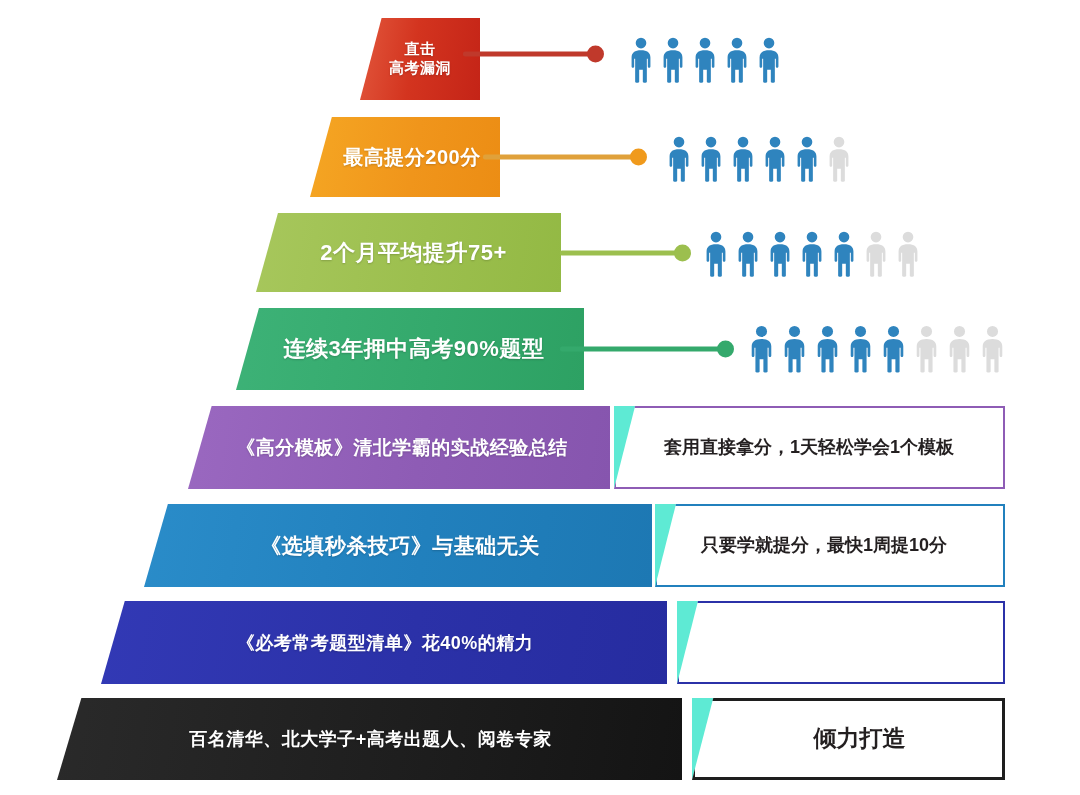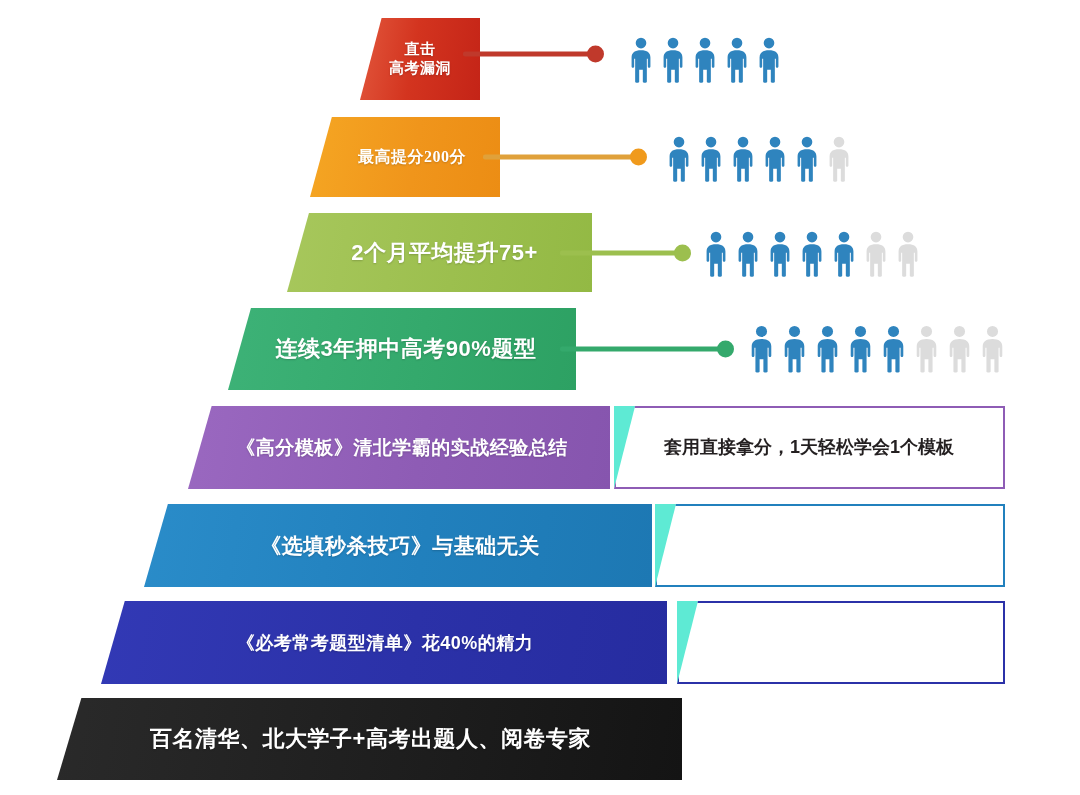--- a/index.html
+++ b/index.html
@@ -87,21 +87,21 @@
         <svg viewBox="0 0 40 70" width="26" height="60" class="person">
           <circle cx="20" cy="9" r="8.2" fill="#2f84be"></circle>
           <path d="M20 20 C10.5 20 5.5 24 5.5 31 L5.5 45 C5.5 47.6 9.5 47.6 9.5 45 L9.5 33 L11 33 L11 68.4 C11 70.5 17.2 70.5 17.2 68.4 L17.2 50 L22.8 50 L22.8 68.4 C22.8 70.5 29 70.5 29 68.4 L29 33 L30.5 33 L30.5 45 C30.5 47.6 34.5 47.6 34.5 45 L34.5 31 C34.5 24 29.5 20 20 20 Z" fill="#2f84be"></path>
         </svg>
       </span>
     </div>
 
   <div class="layer" style="left:310px;top:117px;width:190px;height:80px;">
     <div class="shape" style="background:linear-gradient(100deg,#f5a623 0%,#f0951b 55%,#ec8d14 100%);
                 clip-path:polygon(11.5% 0,100% 0,100% 100%,0 100%);"></div>
-    <div class="ltext" style="font-size:16px;padding-left:14px;font-family:Liberation Serif, serif;">最高提分200分</div>
+    <div class="ltext" style="font-size:20px;padding-left:14px;">最高提分200分</div>
   </div>
   <div class="connector" style="left:483px;top:148px;width:175px;height:18px;">
     <div class="conn-line" style="left:0;width:153px;background:#e0a13a;"></div>
     <div class="conn-dot" style="left:147px;background:#f09a1c;"></div>
   </div>
   <div class="people" style="left:666px;top:128px;height:60px;gap:6px;">
       <span style="display: inline-block;">
         <svg viewBox="0 0 40 70" width="26" height="58" class="person">
           <circle cx="20" cy="9" r="8.2" fill="#2f84be"></circle>
           <path d="M20 20 C10.5 20 5.5 24 5.5 31 L5.5 45 C5.5 47.6 9.5 47.6 9.5 45 L9.5 33 L11 33 L11 68.4 C11 70.5 17.2 70.5 17.2 68.4 L17.2 50 L22.8 50 L22.8 68.4 C22.8 70.5 29 70.5 29 68.4 L29 33 L30.5 33 L30.5 45 C30.5 47.6 34.5 47.6 34.5 45 L34.5 31 C34.5 24 29.5 20 20 20 Z" fill="#2f84be"></path>
@@ -132,21 +132,21 @@
         </svg>
       </span>
       <span style="display: inline-block;">
         <svg viewBox="0 0 40 70" width="26" height="58" class="person">
           <circle cx="20" cy="9" r="8.2" fill="#dcdcdc"></circle>
           <path d="M20 20 C10.5 20 5.5 24 5.5 31 L5.5 45 C5.5 47.6 9.5 47.6 9.5 45 L9.5 33 L11 33 L11 68.4 C11 70.5 17.2 70.5 17.2 68.4 L17.2 50 L22.8 50 L22.8 68.4 C22.8 70.5 29 70.5 29 68.4 L29 33 L30.5 33 L30.5 45 C30.5 47.6 34.5 47.6 34.5 45 L34.5 31 C34.5 24 29.5 20 20 20 Z" fill="#dcdcdc"></path>
         </svg>
       </span>
     </div>
 
-  <div class="layer" style="left:287px;top:213px;width:305px;height:79px;align-items:center;">
+  <div class="layer" style="left:256px;top:213px;width:305px;height:79px;align-items:center;">
     <div class="shape" style="background:linear-gradient(100deg,#a7c75c 0%,#9cbf4e 55%,#93b944 100%);
                 clip-path:polygon(7.2% 0,100% 0,100% 100%,0 100%);"></div>
     <div class="ltext" style="font-size:22px;padding-left:10px;">2个月平均提升75+</div>
   </div>
   <div class="connector" style="left:560px;top:244px;width:145px;height:18px;">
     <div class="conn-line" style="left:0;width:120px;background:#9cbf4e;"></div>
     <div class="conn-dot" style="left:114px;background:#9cbf4e;"></div>
   </div>
   <div class="people" style="left:703px;top:222px;height:62px;gap:6px;">
       <span style="display: inline-block;">
@@ -186,21 +186,21 @@
         </svg>
       </span>
       <span style="display: inline-block;">
         <svg viewBox="0 0 40 70" width="26" height="60" class="person">
           <circle cx="20" cy="9" r="8.2" fill="#dcdcdc"></circle>
           <path d="M20 20 C10.5 20 5.5 24 5.5 31 L5.5 45 C5.5 47.6 9.5 47.6 9.5 45 L9.5 33 L11 33 L11 68.4 C11 70.5 17.2 70.5 17.2 68.4 L17.2 50 L22.8 50 L22.8 68.4 C22.8 70.5 29 70.5 29 68.4 L29 33 L30.5 33 L30.5 45 C30.5 47.6 34.5 47.6 34.5 45 L34.5 31 C34.5 24 29.5 20 20 20 Z" fill="#dcdcdc"></path>
         </svg>
       </span>
     </div>
 
-  <div class="layer" style="left:228px;top:308px;width:348px;height:82px;">
+  <div class="layer" style="left:236px;top:308px;width:348px;height:82px;">
     <div class="shape" style="background:linear-gradient(100deg,#3db277 0%,#34a96c 55%,#2da163 100%);
                 clip-path:polygon(6.6% 0,100% 0,100% 100%,0 100%);"></div>
     <div class="ltext" style="font-size:22px;padding-left:8px;">连续3年押中高考90%题型</div>
   </div>
   <div class="connector" style="left:560px;top:340px;width:185px;height:18px;">
     <div class="conn-line" style="left:0;width:163px;background:#34a96c;"></div>
     <div class="conn-dot" style="left:157px;background:#34a96c;"></div>
   </div>
   <div class="people" style="left:748px;top:316px;height:64px;gap:6px;">
       <span style="display: inline-block;">
@@ -265,31 +265,37 @@
   </div>
 
   <div class="layer" style="left:144px;top:504px;width:508px;height:83px;">
     <div class="shape" style="background:linear-gradient(100deg,#2a8cc9 0%,#2180bd 55%,#1d78b3 100%);
                 clip-path:polygon(4.7% 0,100% 0,100% 100%,0 100%);"></div>
     <div class="ltext" style="font-size:21px;padding-left:4px;">《选填秒杀技巧》与基础无关</div>
   </div>
   <div class="callout" style="left:655px;top:504px;width:350px;height:83px;">
     <div class="cbox" style="border-width:2.5px;border-color:#2180bd;
                 clip-path:polygon(6.0% 0,100% 0,100% 100%,0 100%);"></div>
+    <div class="ctext" style="font-size:18px;padding-left:46px;padding-right:16px;">只要学就提分，最快1周提10分</div>
   </div>
 
   <div class="layer" style="left:101px;top:601px;width:566px;height:83px;">
     <div class="shape" style="background:linear-gradient(100deg,#3239b5 0%,#2b31a8 55%,#262ca0 100%);
                 clip-path:polygon(4.2% 0,100% 0,100% 100%,0 100%);"></div>
     <div class="ltext" style="font-size:18px;padding-left:2px;">《必考常考题型清单》花40%的精力</div>
   </div>
   <div class="callout" style="left:677px;top:601px;width:328px;height:83px;">
     <div class="cbox" style="border-width:2.5px;border-color:#2b31a8;
                 clip-path:polygon(6.4% 0,100% 0,100% 100%,0 100%);"></div>
   </div>
 
   <div class="layer" style="left:57px;top:698px;width:625px;height:82px;">
     <div class="shape" style="background:linear-gradient(100deg,#2a2a2a 0%,#1e1e1e 55%,#141414 100%);
                 clip-path:polygon(3.9% 0,100% 0,100% 100%,0 100%);"></div>
-    <div class="ltext" style="font-size:22px;padding-left:2px;">百名清华、北大学子+高考出题人、阅卷专家</div>
+    <div class="ltext" style="font-size:18px;padding-left:2px;">百名清华、北大学子+高考出题人、阅卷专家</div>
+  </div>
+  <div class="callout" style="left:692px;top:698px;width:313px;height:82px;">
+    <div class="cbox" style="border-width:3px;border-color:#1e1e1e;
+                clip-path:polygon(6.8% 0,100% 0,100% 100%,0 100%);"></div>
+    <div class="ctext" style="font-size:23px;width:100%;text-align:center;padding-left:22px;">倾力打造</div>
   </div>
 
 </div>
 
 </body></html>

